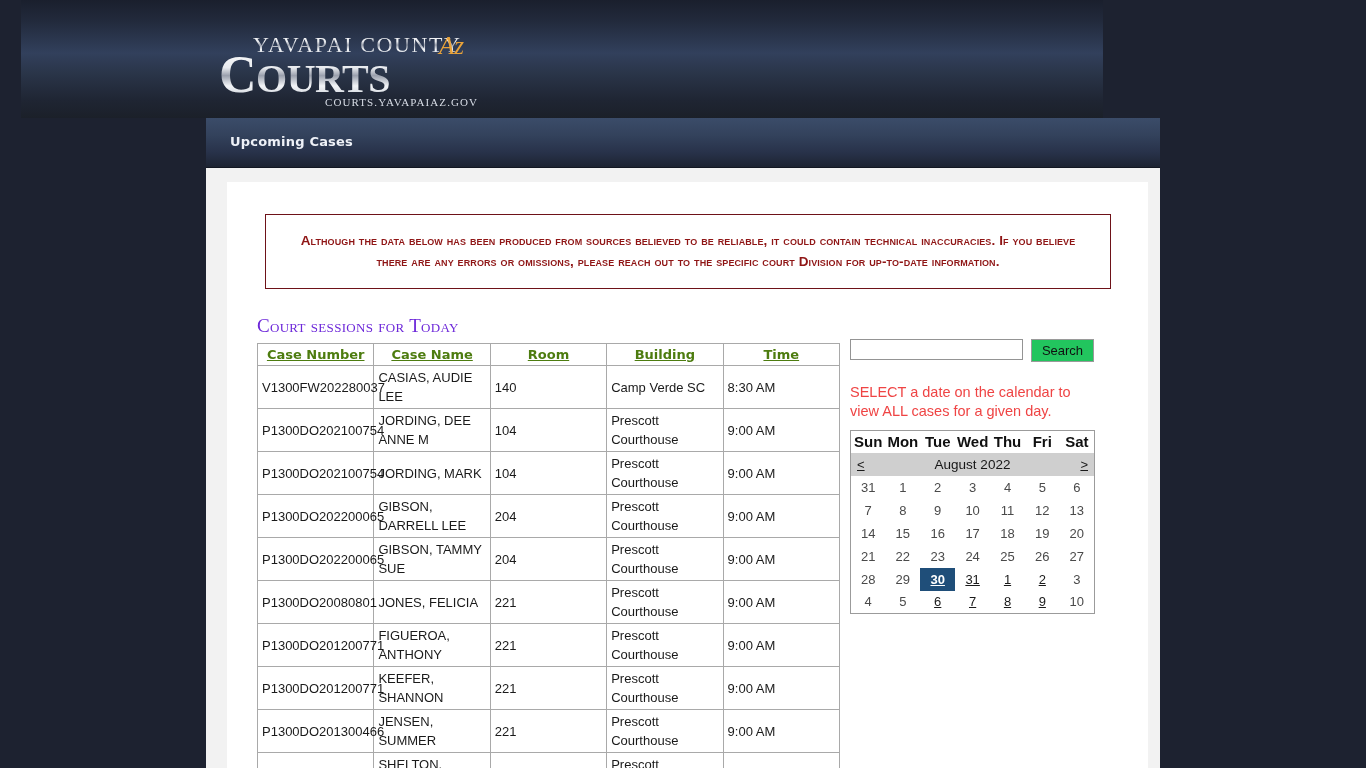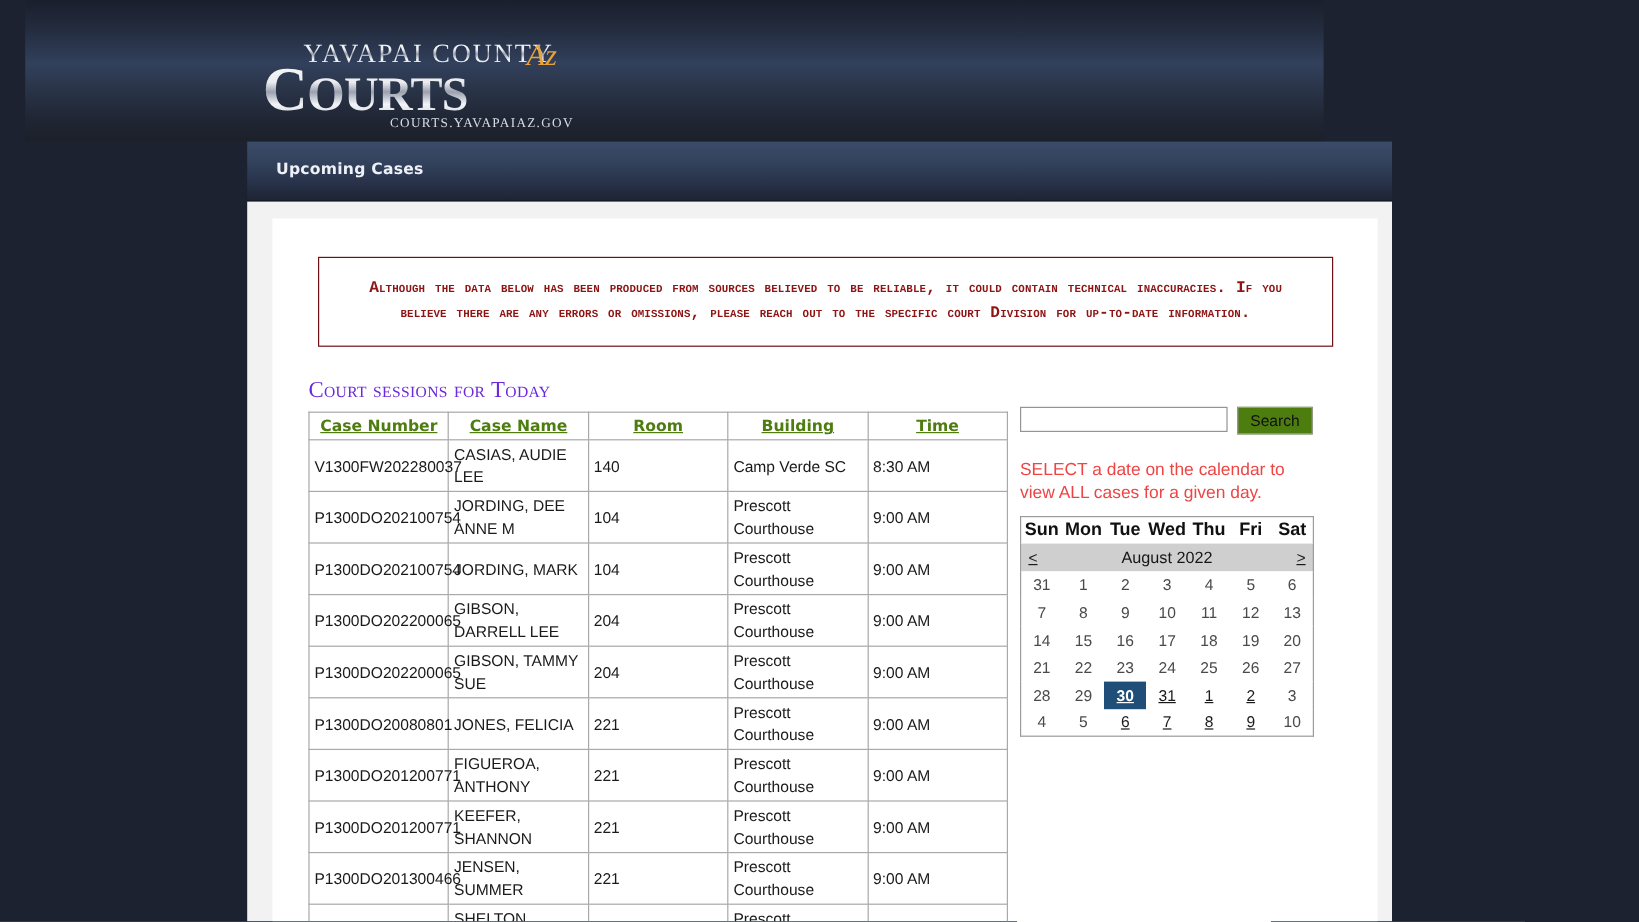--- a/index.html
+++ b/index.html
@@ -93,21 +93,21 @@
     padding: 15px 26px 16px 26px;
     text-align: center;
   }
   #disclaimer p {
     margin: 0;
     color: #8f1515;
     font-weight: bold;
     font-size: 13.5px;
     line-height: 21px;
     font-variant: small-caps;
-    font-family: Liberation Mono, monospace;
+    font-family: Liberation Sans, sans-serif;
     letter-spacing: .1px;
   }
 
   
   #main-area {
     position: relative;
     margin-top: 26px;
     padding-left: 10px;
   }
 
@@ -175,21 +175,21 @@
     border: 1px solid #949494;
     background: #fff;
     font-size: 13px;
     padding: 1px 3px;
     font-family: "Liberation Sans", sans-serif;
     outline: none;
   }
   #search-button {
     height: 23px;
     min-width: 63px;
-    background: #4d7c0f;
+    background: #22c55e;
     border: 1px solid #9a9a9a;
     font-size: 13px;
     color: #111;
     cursor: pointer;
     font-family: "Liberation Sans", sans-serif;
     padding: 0 8px;
   }
 
   #calendar-instructions {
     margin-top: 21px;

